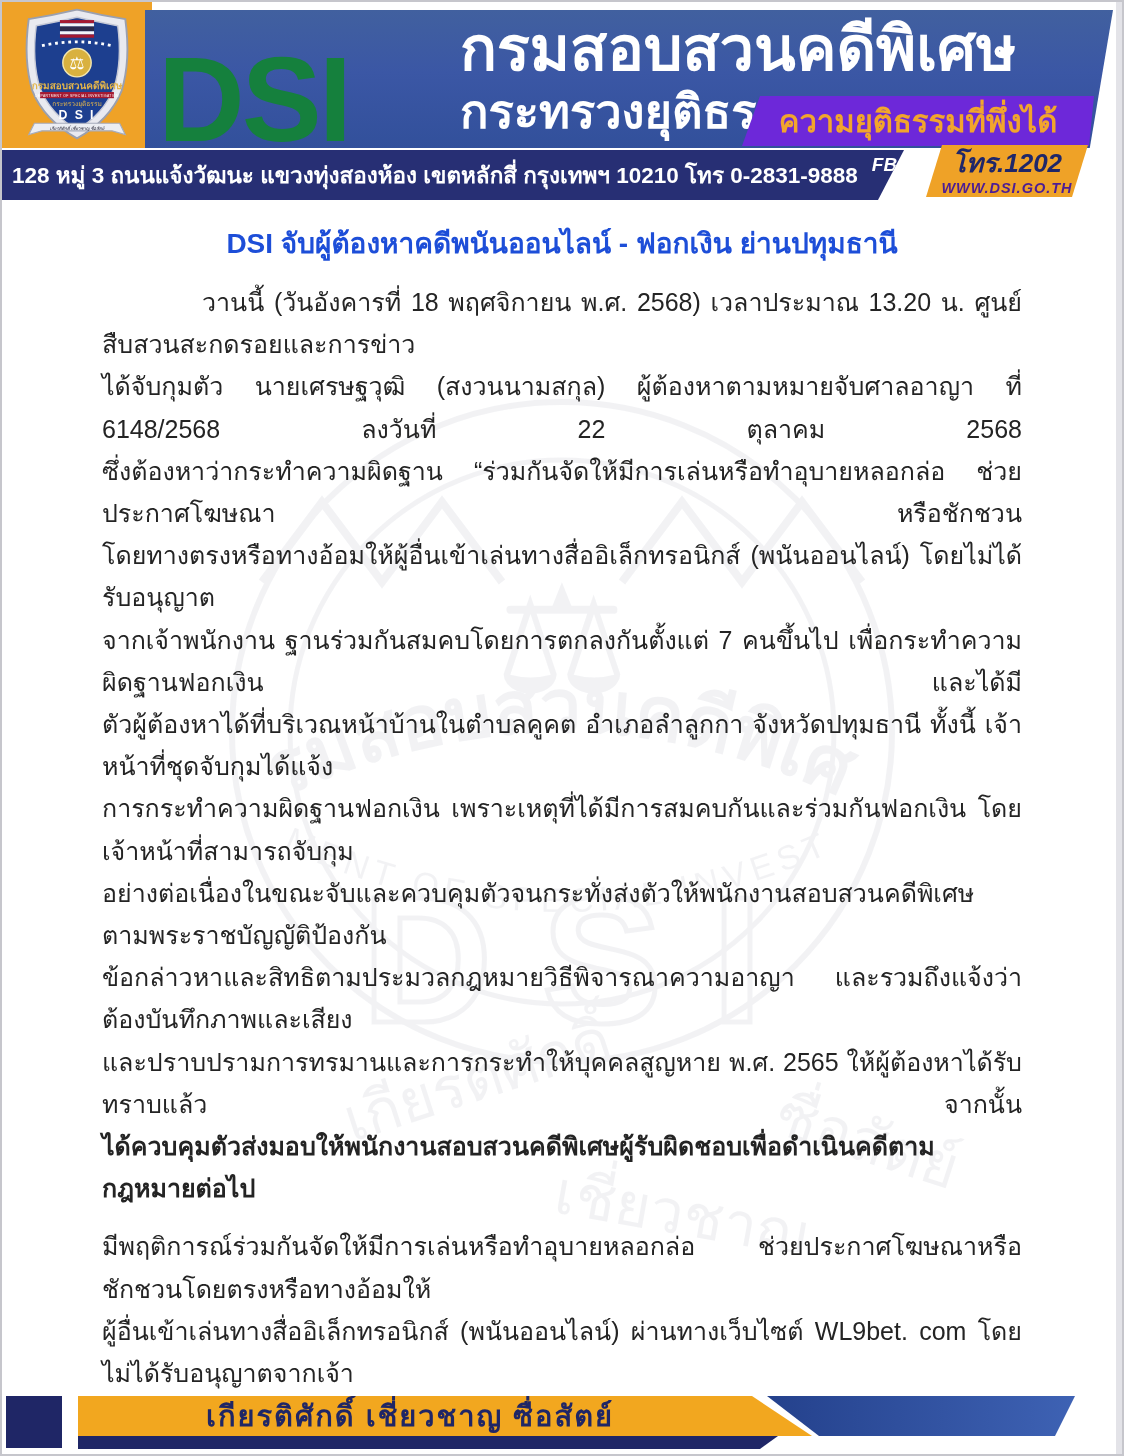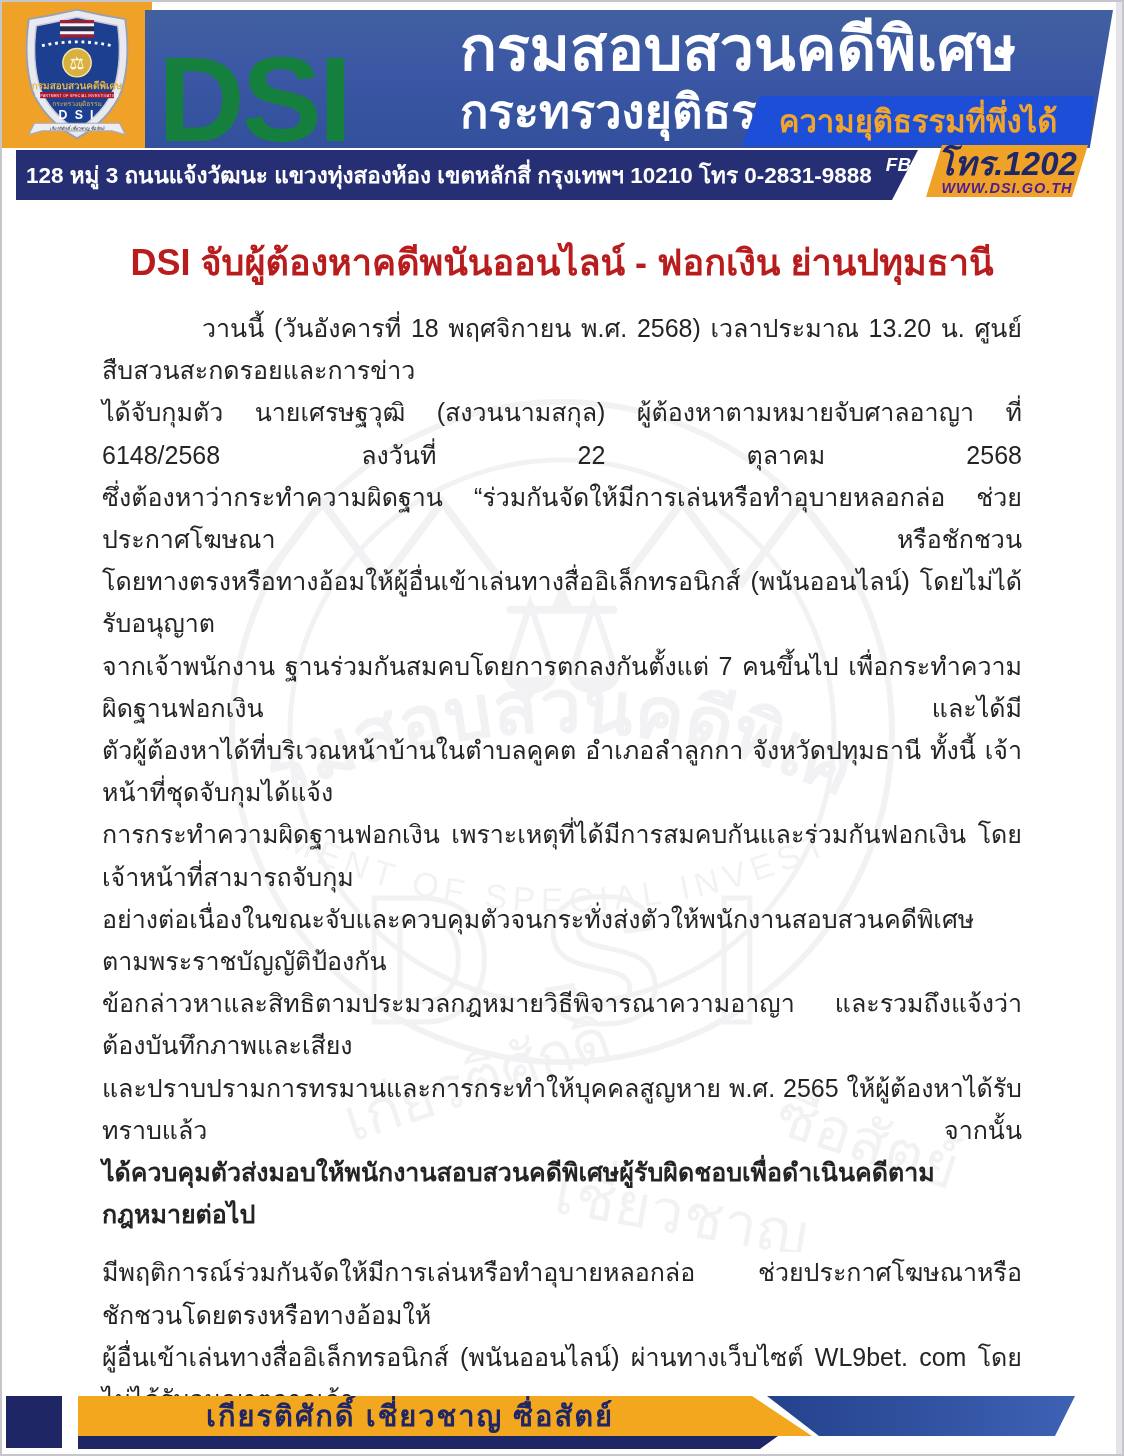--- a/index.html
+++ b/index.html
@@ -11,39 +11,39 @@
   
   .orange-block{position:absolute;left:0;top:0;width:150px;height:146px;background:#efa227;}
   .seal{position:absolute;left:4px;top:2px;}
   .blue-band{position:absolute;left:143px;top:8px;width:968px;height:138px;
              background:linear-gradient(180deg,#41609f 0%,#3b57a5 45%,#32509b 100%);
              clip-path:polygon(0 0,100% 0,97.6% 100%,0 100%);}
   .dsi-word{position:absolute;left:156px;top:8px;font-size:120px;line-height:128px;
             font-weight:800;color:#15803d;letter-spacing:-3px;margin-top:25px;}
   .org1{position:absolute;left:458px;top:16px;font-size:61px;line-height:62px;font-weight:800;color:#fff;white-space:nowrap;}
   .org2{position:absolute;left:458px;top:84px;font-size:47px;line-height:52px;font-weight:800;color:#fff;white-space:nowrap;}
-  .tag-ribbon{position:absolute;left:740px;top:94px;width:352px;height:50px;background:#1d4ed8;
+  .tag-ribbon{position:absolute;left:740px;top:94px;width:352px;height:50px;background:#6d28d9;
               clip-path:polygon(18px 0,100% 0,calc(100% - 5px) 100%,0 100%);
               display:flex;align-items:center;justify-content:center;}
   .tag-ribbon span{color:#f2a52c;font-size:31px;font-weight:800;white-space:nowrap;}
-  .addr-bar{position:absolute;left:14px;top:148px;width:902px;height:50px;background:#272f74;
+  .addr-bar{position:absolute;left:0;top:148px;width:902px;height:50px;background:#272f74;
             clip-path:polygon(0 0,100% 0,calc(100% - 26px) 100%,0 100%);
             display:flex;align-items:center;}
   .addr-text{color:#fff;font-size:22.5px;font-weight:700;margin-left:10px;white-space:nowrap;}
   .fb-block{color:#fff;font-style:italic;font-size:19px;line-height:21px;font-weight:600;
             margin-left:14px;text-align:center;white-space:nowrap;}
   .phone-box{position:absolute;left:924px;top:143px;width:162px;height:52px;background:#efa227;
              clip-path:polygon(16px 0,100% 0,calc(100% - 16px) 100%,0 100%);
              display:flex;flex-direction:column;align-items:center;justify-content:center;}
-  .phone-no{color:#1f2769;font-size:33px;line-height:33px;font-weight:800;font-style:italic;white-space:nowrap;}
+  .phone-no{color:#1f2769;font-size:26px;line-height:33px;font-weight:800;font-style:italic;white-space:nowrap;}
   .phone-web{color:#4c1d95;font-size:14.5px;line-height:16px;font-weight:700;font-style:italic;letter-spacing:1px;white-space:nowrap;}
 
   
   .doc{position:absolute;left:0;top:198px;width:100%;}
-  .doc-title{margin-top:34px;text-align:center;font-size:36px;font-weight:800;color:#b91c1c;}
+  .doc-title{margin-top:21px;text-align:center;font-size:28px;font-weight:800;color:#1d4ed8;}
   .body-col{width:920px;margin:14px auto 0 100px;color:#242424;}
   .p{margin:16px 0 0 0;}
   .ln{font-size:25px;line-height:42.2px;text-align:justify;text-align-last:justify;white-space:normal;}
   .ln-first{text-indent:100px;}
   .ln-end{text-align-last:left;font-weight:bold;}
 
   
   .watermark{position:absolute;left:120px;top:330px;width:880px;height:920px;opacity:0.062;pointer-events:none;}
 
   

